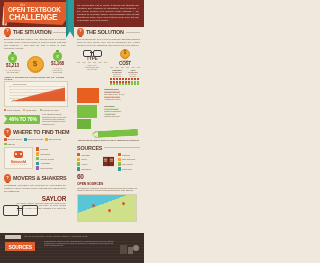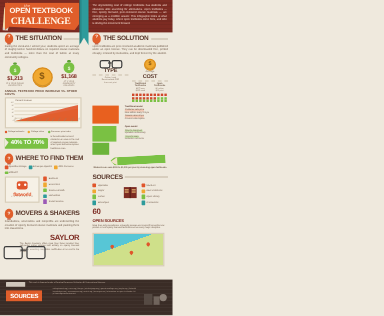--- a/index.html
+++ b/index.html
@@ -17,21 +17,21 @@
      background:
        repeating-linear-gradient(0deg,rgba(0,0,0,.07) 0 1px,transparent 1px 3px);
      opacity:.8;}
   .ribbon{position:absolute;left:4px;top:2px;width:62px;height:23px;background:#e05e2b;
      clip-path:polygon(0 0,100% 0,100% 78%,94% 100%,6% 88%,0 100%);box-shadow:0 1px 0 rgba(0,0,0,.2);}
   .ribbon-the{position:absolute;left:20px;top:2.5px;font-size:3.1px;color:#ffd9c4;letter-spacing:.4px;
      font-style:italic;}
   .ribbon-l1{position:absolute;left:8px;top:5.5px;font-size:6.3px;font-weight:bold;color:#fff6ec;
      letter-spacing:-.15px;white-space:nowrap;}
   .ribbon-l2{position:absolute;left:9px;top:13px;font-size:8.2px;font-weight:bold;color:#fff2e2;
-     letter-spacing:-.3px;white-space:nowrap;font-family:Liberation Serif, serif;}
+     letter-spacing:-.3px;white-space:nowrap;}
   .pencil{position:absolute;left:0px;top:2px;width:11px;height:24px;transform:rotate(-8deg);}
 
   
   .bookmark{position:absolute;left:66px;top:0;width:8px;height:38px;background:#2e9b9b;
      clip-path:polygon(0 0,100% 0,100% 100%,50% 83%,0 100%);z-index:6;}
   .bookmark-sh{position:absolute;left:66px;top:0;width:2px;height:36px;background:rgba(0,0,0,.12);z-index:7;}
 
   
   .intro{position:absolute;left:77px;top:4px;width:62px;}
   .intro p{margin:0;font-size:2.2px;line-height:2.9px;color:#f0d9cd;text-align:justify;}

